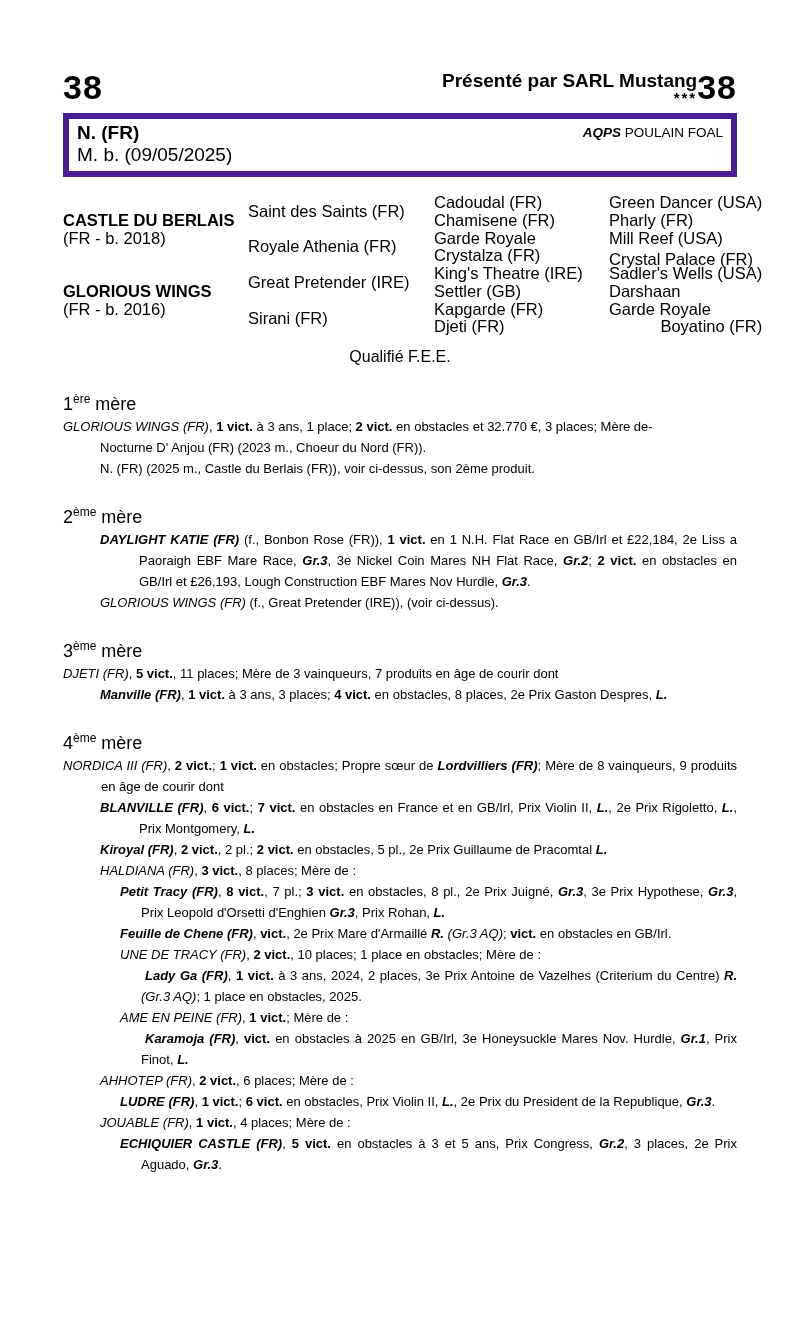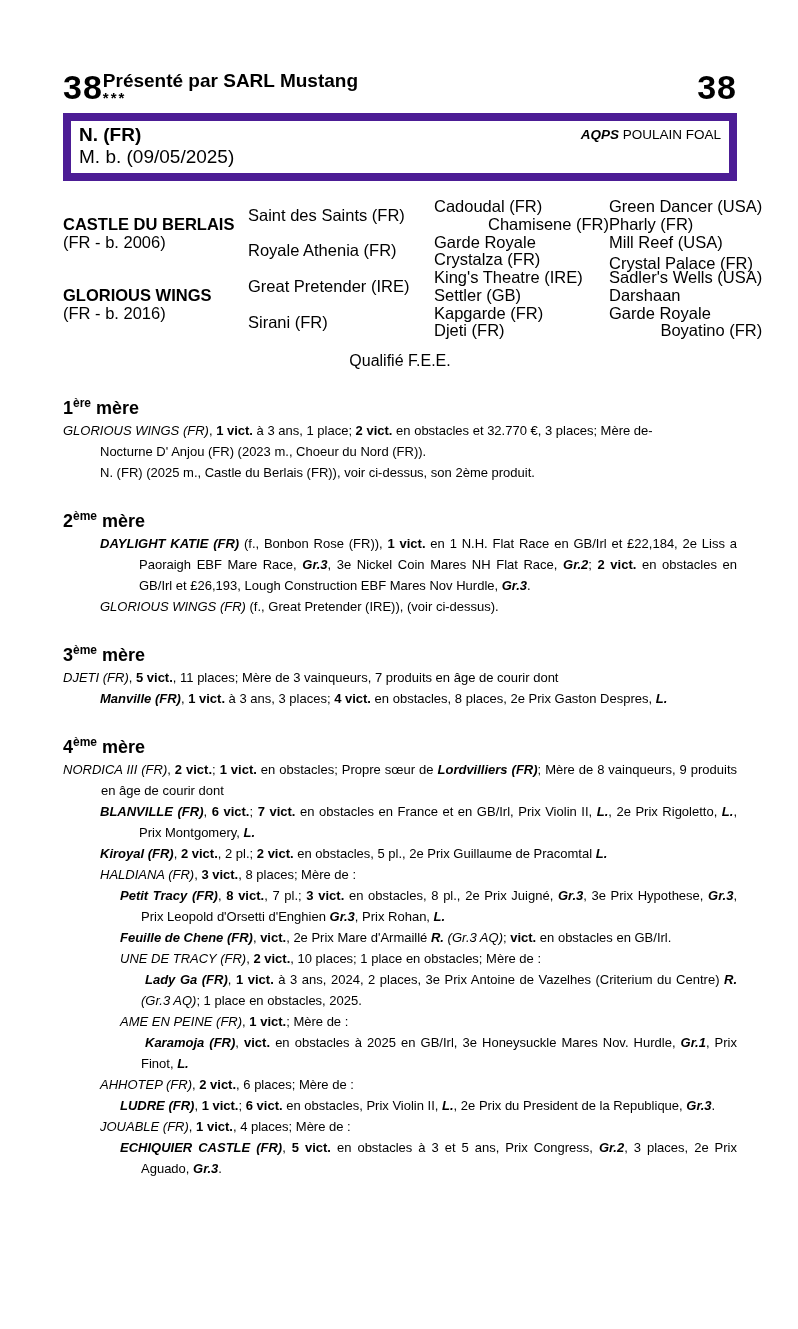--- a/index.html
+++ b/index.html
@@ -3,44 +3,44 @@
 <meta charset="utf-8">
 <style>
   html,body{margin:0;padding:0;background:#fff;}
   body{width:798px;height:1329px;position:relative;color:#000;
        font-family:"Liberation Sans","DejaVu Sans",sans-serif;}
   .page{box-sizing:border-box;width:798px;height:1329px;padding:70px 61px 20px 63px;}
 
   
   .hdr{display:flex;align-items:flex-start;justify-content:space-between;}
   .lotnum{font-size:34px;font-weight:bold;line-height:34px;letter-spacing:1px;}
-  .hdr-center{text-align:left;flex:1;}
+  .hdr-center{text-align:right;flex:1;}
   .presenter{font-size:19px;font-weight:bold;line-height:22px;}
   .stars{font-size:15px;font-weight:bold;line-height:12px;letter-spacing:2px;}
 
   
-  .lotbox{border:8px solid #4c1d95;margin-top:9px;padding:3px 8px 5px 8px;
+  .lotbox{border:6px solid #4c1d95;margin-top:9px;padding:3px 8px 5px 8px;
           display:flex;justify-content:space-between;gap:31px;}
   .lot-name{font-size:19px;font-weight:bold;line-height:22px;}
   .lot-desc{font-size:19px;line-height:22px;}
   .lot-breed{font-size:13.5px;line-height:18px;margin-top:2px;white-space:nowrap;}
   .lot-breed .aqps{font-weight:bold;font-style:italic;}
 
   
   .ped{display:grid;grid-template-columns:185px 186px 175px 1fr;
        grid-auto-rows:17.8px;margin-top:16px;font-size:16.5px;}
   .ped .cell{display:flex;flex-direction:column;justify-content:center;
              white-space:nowrap;line-height:18px;}
   .ped .pname{font-weight:bold;}
 
   .qualif{text-align:center;font-size:16px;margin-top:13px;}
 
   
   .sec{margin-top:23px;}
-  .sec-h{font-size:18px;font-weight:bold;line-height:21px;margin-bottom:1px;}
+  .sec-h{font-size:18px;font-weight:normal;line-height:21px;margin-bottom:1px;}
   .sec-h sup{font-size:12px;}
   .sec-h .word{margin-left:5px;}
   .para{margin:0;font-size:13px;line-height:21px;text-align:justify;}
   .i0{padding-left:38px;text-indent:-38px;}
   .i1{padding-left:76px;text-indent:-39px;}
   .i2{padding-left:78px;text-indent:-21px;}
   .i3{padding-left:78px;text-indent:4px;}
   .s-b{font-weight:bold;}
   .s-i{font-style:italic;}
   .s-bi{font-weight:bold;font-style:italic;}
@@ -66,34 +66,34 @@
     </div>
     <div class="lot-breed">
       <span class="aqps">AQPS</span>
       <span>POULAIN FOAL</span>
     </div>
   </div>
 
   <div class="ped">
     <div class="cell" style="grid-column:1;grid-row:1/span 4;">
       <div class="pname">CASTLE DU BERLAIS</div>
-      <div>(FR - b. 2006)</div>
+      <div>(FR - b. 2018)</div>
     </div>
     <div class="cell" style="grid-column:1;grid-row:5/span 4;">
       <div class="pname">GLORIOUS WINGS</div>
       <div>(FR - b. 2016)</div>
     </div>
 
     <div class="cell" style="grid-column:2;grid-row:1/span 2;">Saint des Saints (FR)</div>
     <div class="cell" style="grid-column:2;grid-row:3/span 2;">Royale Athenia (FR)</div>
     <div class="cell" style="grid-column:2;grid-row:5/span 2;">Great Pretender (IRE)</div>
     <div class="cell" style="grid-column:2;grid-row:7/span 2;">Sirani (FR)</div>
 
     <div class="cell" style="grid-column:3;grid-row:1;">Cadoudal (FR)</div>
-    <div class="cell" style="grid-column:3;grid-row:2;text-align:right;">Chamisene (FR)</div>
+    <div class="cell" style="grid-column:3;grid-row:2;">Chamisene (FR)</div>
     <div class="cell" style="grid-column:3;grid-row:3;">Garde Royale</div>
     <div class="cell" style="grid-column:3;grid-row:4;">Crystalza (FR)</div>
     <div class="cell" style="grid-column:3;grid-row:5;">King's Theatre (IRE)</div>
     <div class="cell" style="grid-column:3;grid-row:6;">Settler (GB)</div>
     <div class="cell" style="grid-column:3;grid-row:7;">Kapgarde (FR)</div>
     <div class="cell" style="grid-column:3;grid-row:8;">Djeti (FR)</div>
 
     <div class="cell" style="grid-column:4;grid-row:1;">Green Dancer (USA)</div>
     <div class="cell" style="grid-column:4;grid-row:2;">Pharly (FR)</div>
     <div class="cell" style="grid-column:4;grid-row:3;">Mill Reef (USA)</div>

